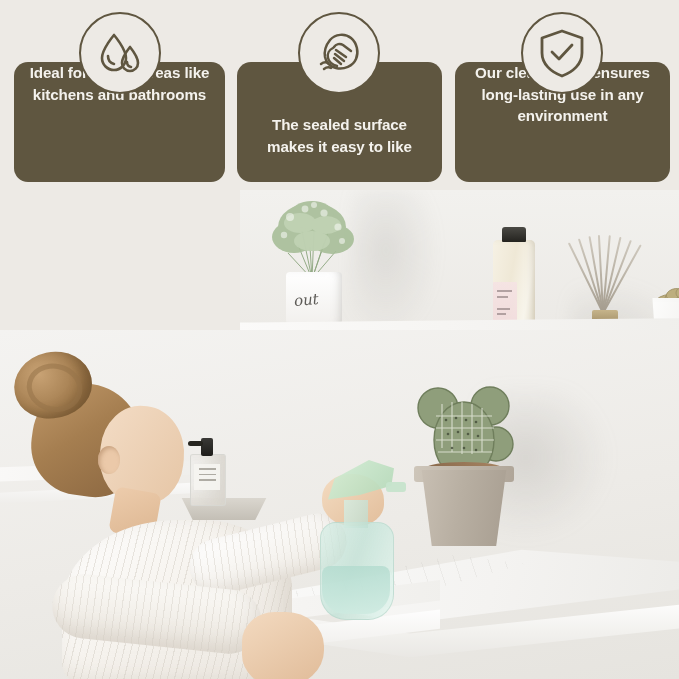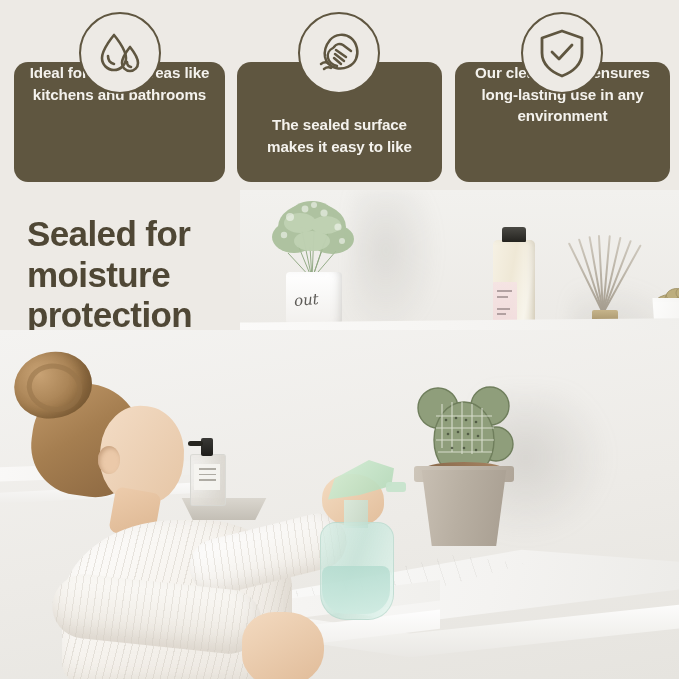--- a/index.html
+++ b/index.html
@@ -277,21 +277,20 @@
       <div class="card-text">Our clear sealer ensures long-lasting use in any environment</div>
     </div>
     <div class="badge b3">
       <svg width="50" height="52" viewBox="0 0 50 52" fill="none" stroke="#5F5640" stroke-width="2.8" stroke-linecap="round" stroke-linejoin="round">
         <path d="M25 4 L45 11 V26 C45 37 36 45 25 49 C14 45 5 37 5 26 V11 Z"></path>
         <path d="M15 25 L22 32 L35 18"></path>
       </svg>
     </div>
   </div>
 
-  <div class="headline">Sealed for moisture protection</div>
 
   <div class="scene-top">
     <div class="wall-top"></div>
     <div class="wallshadow-a"></div>
     <div class="wallshadow-b"></div>
 
     <svg class="greenery" viewBox="0 0 130 100">
       <g stroke="#8FA882" stroke-width="1" fill="none" opacity=".95">
         <path d="M62 92 L60 60 M62 92 L48 58 M62 92 L74 56 M62 92 L38 66 M62 92 L86 64 M62 92 L64 44 M62 92 L52 44 M62 92 L78 46"></path>
       </g>

